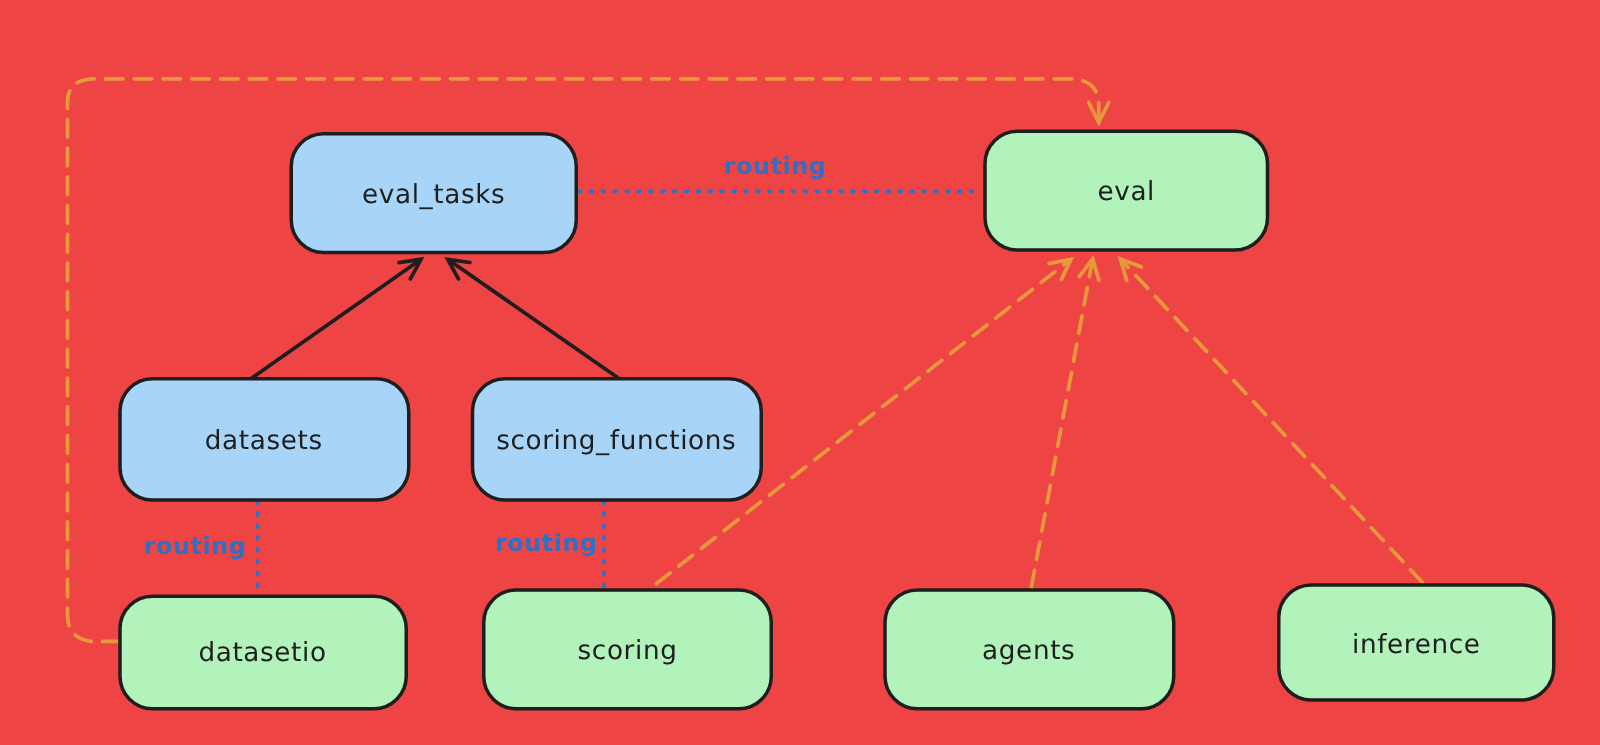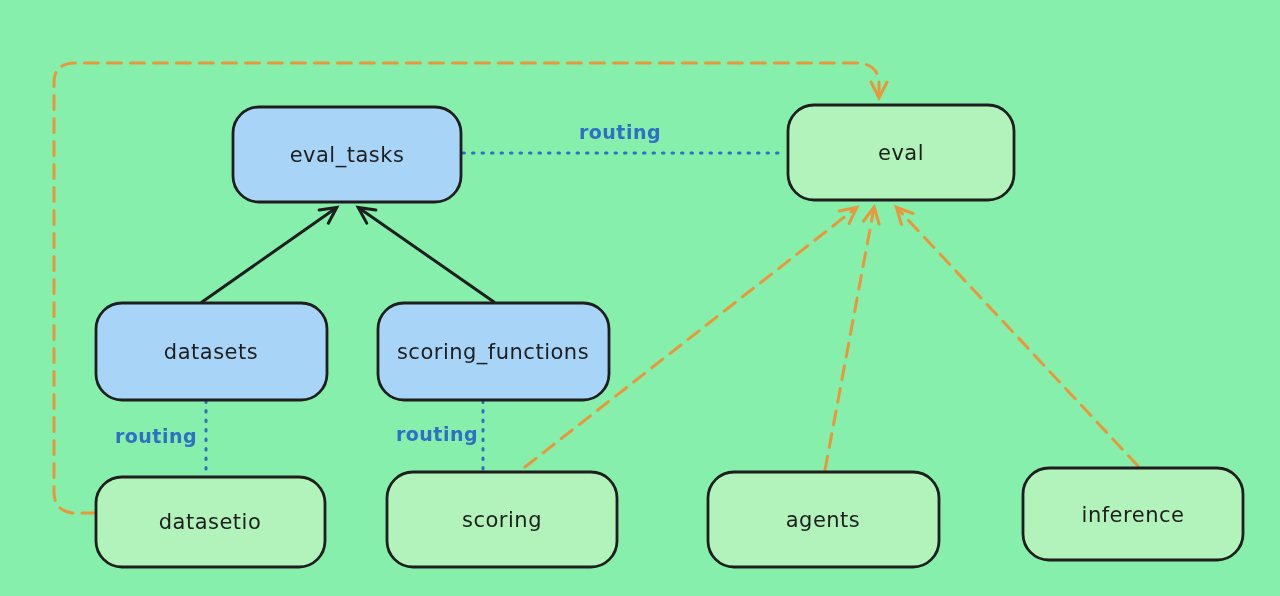--- a/index.html
+++ b/index.html
@@ -1,20 +1,20 @@
 <!DOCTYPE html>
 <html><head>
 <meta charset="utf-8">
 <style>
   html, body { margin: 0; padding: 0; background: #ffffff; }
   .canvas {
     position: relative;
     width: 1280px;
     height: 596px;
-    background: #86efac;
+    background: #ef4444;
     font-family: "DejaVu Sans", sans-serif;
     overflow: hidden;
   }
   svg { display: block; }
   .node-rect {
     stroke: #1e1e1e;
     stroke-width: 2.8;
   }
   .node-label {
     fill: #1e1e1e;

